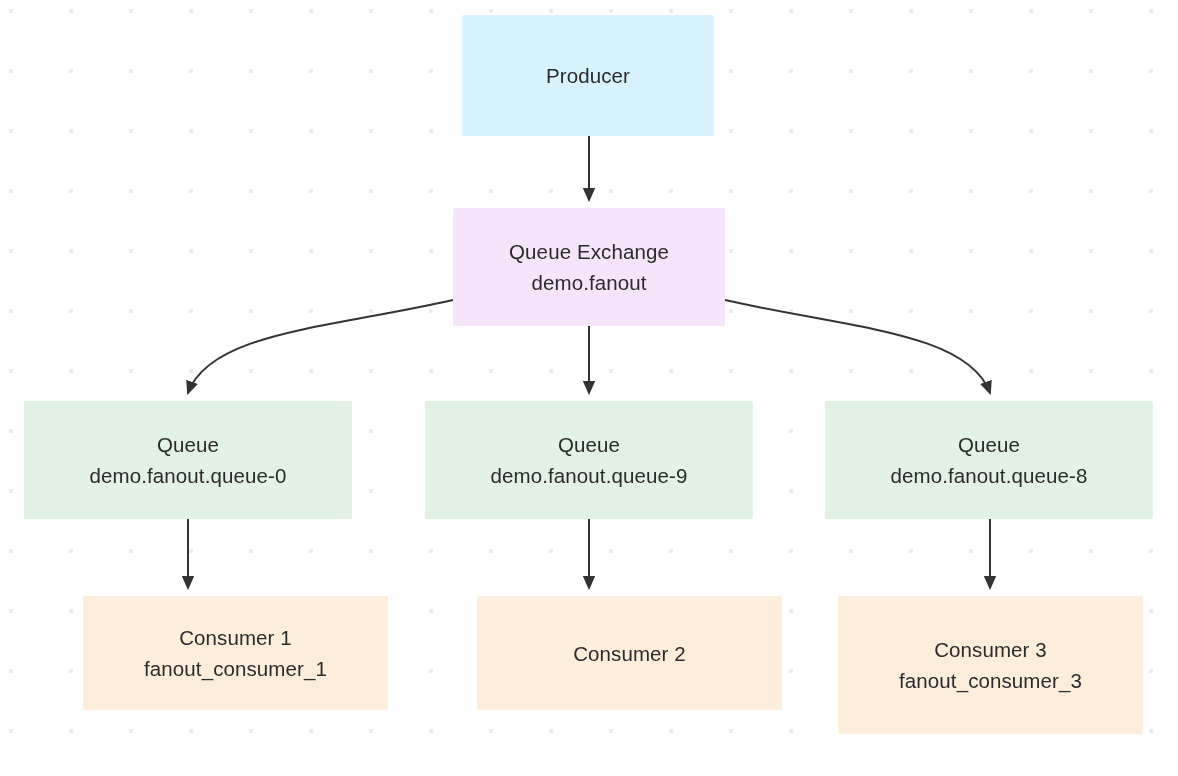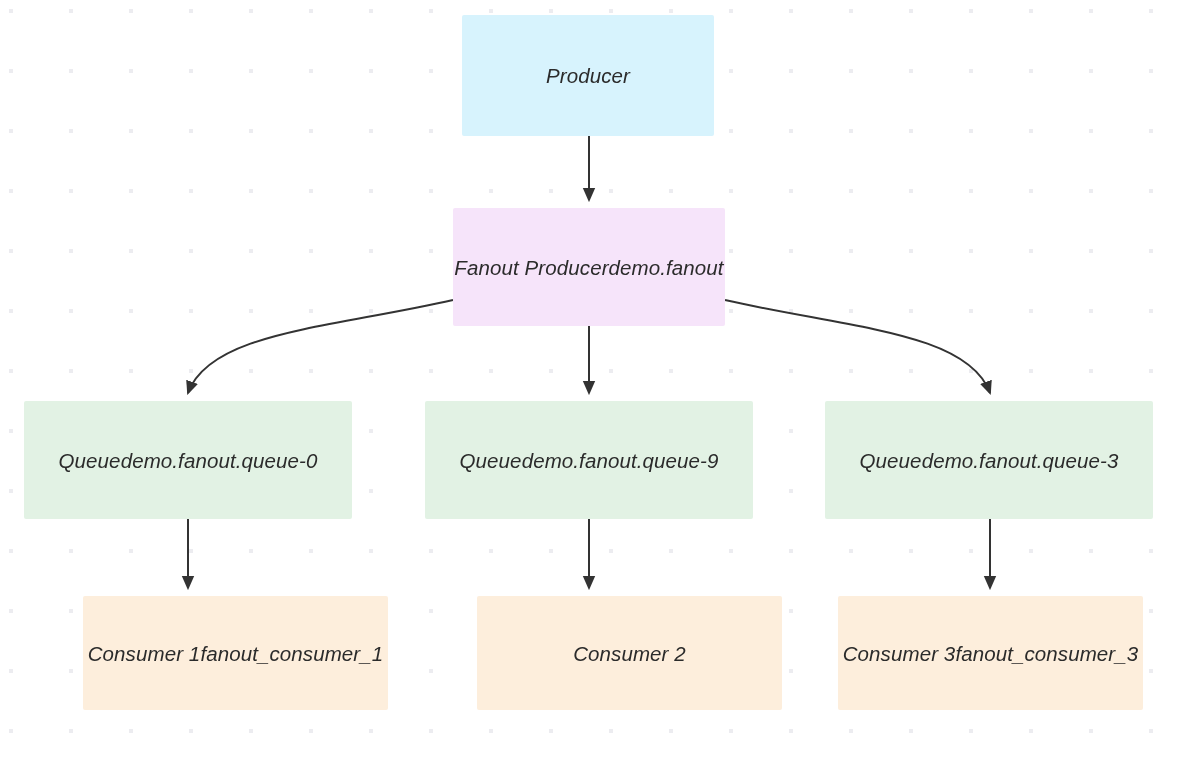--- a/index.html
+++ b/index.html
@@ -24,26 +24,25 @@
     top: 0;
     width: 1178px;
     height: 776px;
     pointer-events: none;
   }
   .node {
     position: absolute;
     box-sizing: border-box;
     border: 2px solid #b municipality;
     display: flex;
-    flex-direction: row;
+    flex-direction: column;
     align-items: center;
     justify-content: center;
     border-radius: 2px;
     text-align: center;
-    font-style: italic;
   }
   .node-line {
     display: block;
     color: #2b2b2b;
     font-size: 20.5px;
     line-height: 31px;
     white-space: nowrap;
     letter-spacing: 0.1px;
   }
 </style>
@@ -72,46 +71,46 @@
     <path d="M 589 519 L 589 588" stroke="#333333" stroke-width="2" fill="none" marker-end="url(#arrow)"></path>
 
     <path d="M 990 519 L 990 588" stroke="#333333" stroke-width="2" fill="none" marker-end="url(#arrow)"></path>
   </svg>
 
   <div class="node" style="left: 462px; top: 15px; width: 252px; height: 121px; background: rgb(215, 243, 253); border-color: rgb(185, 138, 224);">
     <span class="node-line">Producer</span>
   </div>
 
   <div class="node" style="left: 453px; top: 208px; width: 272px; height: 118px; background: rgb(246, 228, 250); border-color: rgb(168, 120, 232);">
-    <span class="node-line">Fanout Producer</span>
+    <span class="node-line">Queue Exchange</span>
     <span class="node-line">demo.fanout</span>
   </div>
 
   <div class="node" style="left: 24px; top: 401px; width: 328px; height: 118px; background: rgb(226, 242, 228); border-color: rgb(168, 120, 232);">
     <span class="node-line">Queue</span>
     <span class="node-line">demo.fanout.queue-0</span>
   </div>
 
   <div class="node" style="left: 425px; top: 401px; width: 328px; height: 118px; background: rgb(226, 242, 228); border-color: rgb(168, 120, 232);">
     <span class="node-line">Queue</span>
     <span class="node-line">demo.fanout.queue-9</span>
   </div>
 
   <div class="node" style="left: 825px; top: 401px; width: 328px; height: 118px; background: rgb(226, 242, 228); border-color: rgb(168, 120, 232);">
     <span class="node-line">Queue</span>
-    <span class="node-line">demo.fanout.queue-3</span>
+    <span class="node-line">demo.fanout.queue-8</span>
   </div>
 
   <div class="node" style="left: 36px; top: 596px; width: 305px; height: 114px; background: rgb(253, 238, 220); border-color: rgb(193, 147, 232); margin-left: 47px;">
     <span class="node-line">Consumer 1</span>
     <span class="node-line">fanout_consumer_1</span>
   </div>
 
   <div class="node" style="left: 437px; top: 596px; width: 305px; height: 114px; background: rgb(253, 238, 220); border-color: rgb(193, 147, 232); margin-left: 40px;">
     <span class="node-line">Consumer 2</span>
   </div>
 
-  <div class="node" style="left: 838px; top: 596px; width: 305px; height: 114px; background: rgb(253, 238, 220); border-color: rgb(193, 147, 232);">
+  <div class="node" style="left: 838px; top: 596px; width: 305px; height: 138px; background: rgb(253, 238, 220); border-color: rgb(193, 147, 232);">
     <span class="node-line">Consumer 3</span>
     <span class="node-line">fanout_consumer_3</span>
   </div>
 
 </div>
 
 </body></html>

